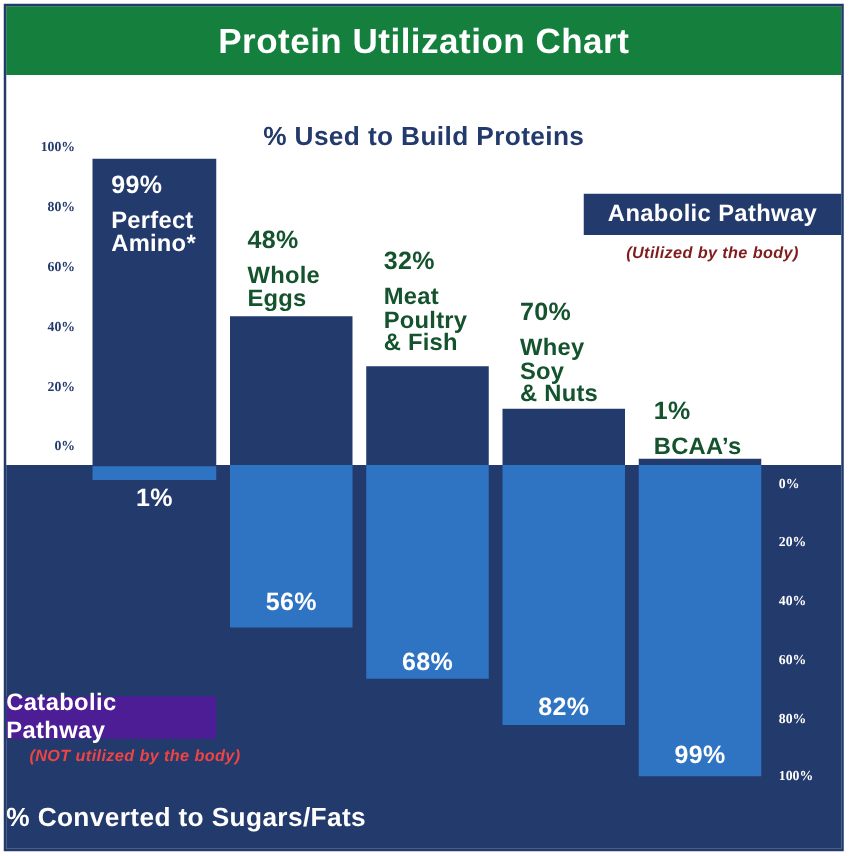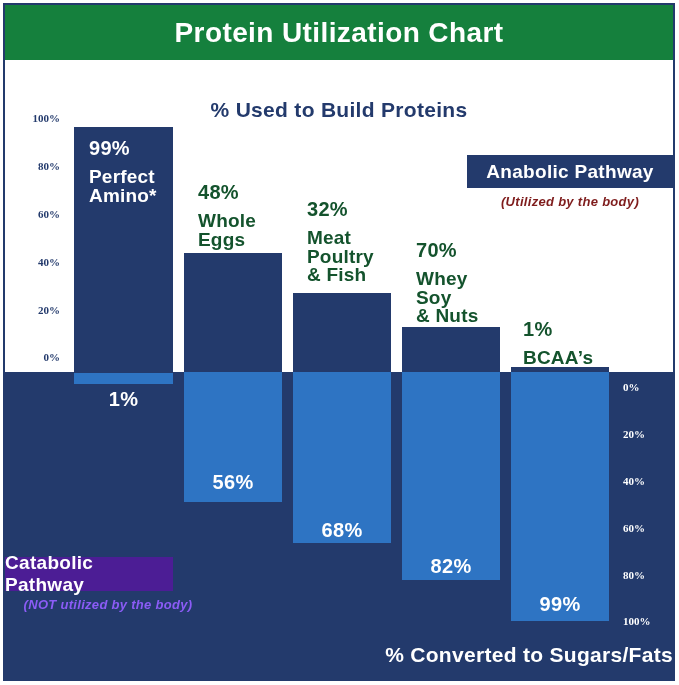--- a/index.html
+++ b/index.html
@@ -23,21 +23,21 @@
     color:#ffffff; font-size:28px; font-weight:700; letter-spacing:0.4px;
   }
   #upper { position:absolute; left:5px; top:60px; width:668px; height:312px; background:#ffffff; }
   #lower { position:absolute; left:5px; top:372px; width:668px; height:307px; background:#233A6C; }
 
   .subtitle-top {
     position:absolute; left:5px; top:98px; width:668px; text-align:center;
     color:#233A6C; font-size:21px; font-weight:700; letter-spacing:0.3px;
   }
   .subtitle-bottom {
-    position:absolute; left:5px; top:643px; width:668px; text-align:right;
+    position:absolute; left:5px; top:643px; width:668px; text-align:left;
     color:#ffffff; font-size:21px; font-weight:700; letter-spacing:0.3px;
   }
 
   .tick { position:absolute; font-family:"Liberation Serif", serif; font-weight:700; font-size:11px; }
   .tick-left  { left:8px;  width:52px; text-align:right; color:#233A6C; }
   .tick-right { left:623px; width:60px; text-align:left;  color:#ffffff; }
   #lt0{top:112px} #lt1{top:160px} #lt2{top:208px} #lt3{top:256px} #lt4{top:304px} #lt5{top:351px}
   #rt0{top:381px} #rt1{top:428px} #rt2{top:475px} #rt3{top:522px} #rt4{top:569px} #rt5{top:615px}
 
   .bar { position:absolute; }
@@ -78,21 +78,21 @@
     position:absolute; display:flex; align-items:center; justify-content:center;
     color:#ffffff; font-size:19px; font-weight:700; letter-spacing:0.3px; z-index:10;
   }
   #anabolic-box  { left:467px; top:155px; width:206px; height:33px; background:#233A6C; }
   #catabolic-box { left:5px;   top:557px; width:168px; height:34px; background:#4c1d95; }
   .legend-caption {
     position:absolute; text-align:center; font-style:italic; font-weight:600;
     font-size:13px; letter-spacing:0.3px; z-index:10;
   }
   #anabolic-caption  { left:467px; top:194px; width:206px; color:#7f1d1d; }
-  #catabolic-caption { left:5px;   top:597px; width:206px; color:#8b5cf6; }
+  #catabolic-caption { left:5px;   top:597px; width:206px; color:#ef4444; }
 </style>
 </head>
 <body>
 
 <div id="stage">
 
   <div id="title-bar">
     <div class="t">Protein Utilization Chart</div>
   </div>
 

